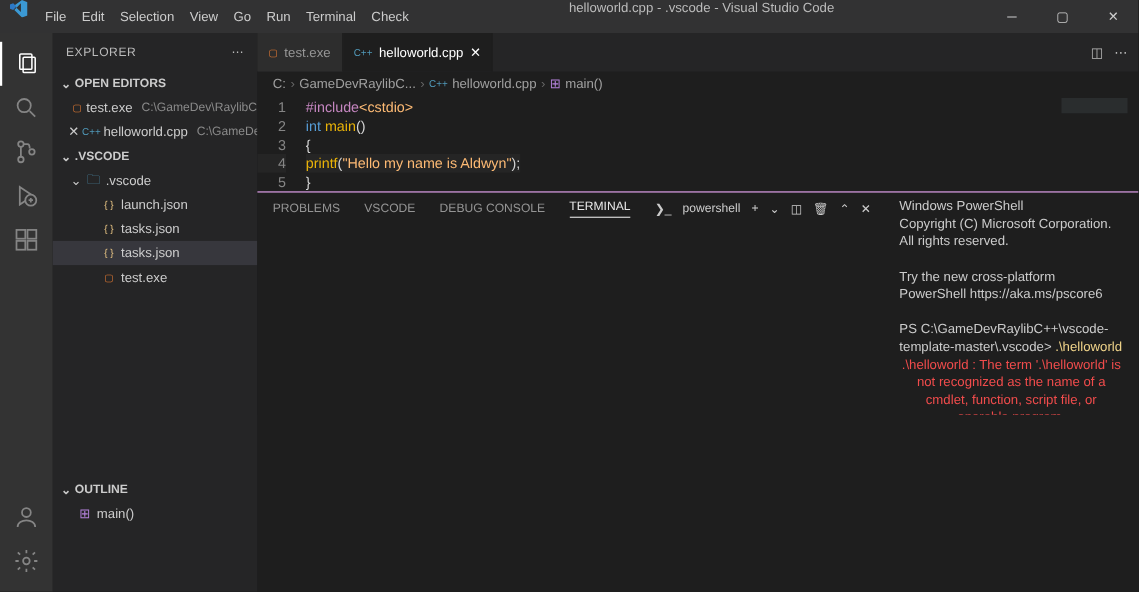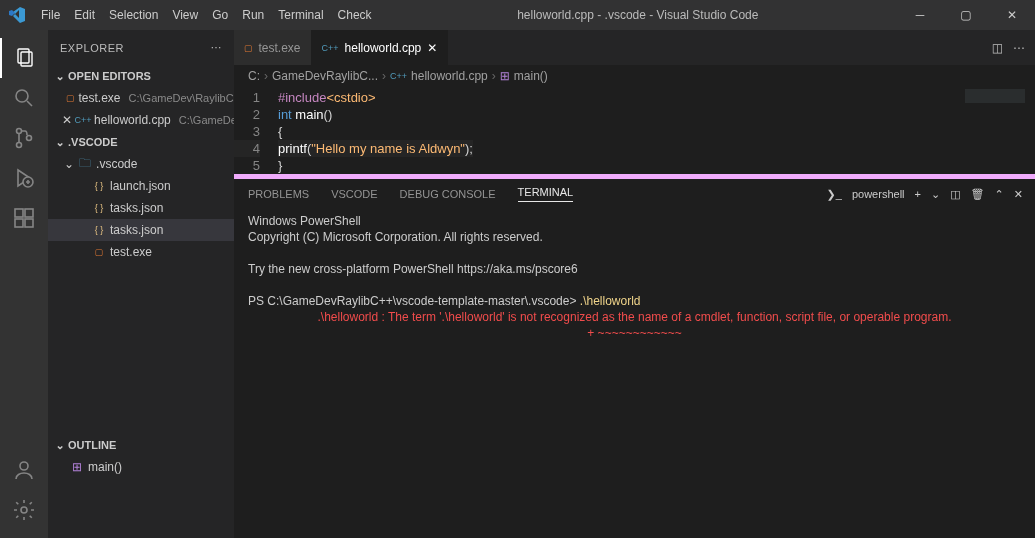--- a/index.html
+++ b/index.html
@@ -1,17 +1,17 @@
 <!DOCTYPE html>
 <html><head>
 <meta charset="utf-8">
 <style>
 * { margin:0; padding:0; box-sizing:border-box; font-family:"Segoe UI",sans-serif; }
 body { background:#1e1e1e; color:#cccccc; font-size:12px; width:1035px; height:538px; overflow:hidden; display:flex; flex-direction:column; }
-.titlebar { height:30px; background:#323233; display:flex; align-items:center; color:#cccccc; }
+.titlebar { height:30px; background:#323233; display:flex; color:#cccccc; }
 .titlebar .vs-logo { width:34px; display:flex; justify-content:center; }
 .titlebar .menu { display:flex; gap:0; }
 .titlebar .menu span { padding:0 7px; line-height:30px; cursor:default; }
 .titlebar .title { flex:1; text-align:center; color:#bbb; }
 .titlebar .controls { display:flex; }
 .titlebar .controls span { width:46px; text-align:center; line-height:30px; }
 .main { flex:1; display:flex; min-height:0; }
 .activitybar { width:48px; background:#333333; display:flex; flex-direction:column; align-items:center; padding-top:8px; }
 .activitybar .ab-item { width:48px; height:40px; display:flex; align-items:center; justify-content:center; color:#858585; }
 .activitybar .ab-item.active { color:#fff; border-left:2px solid #fff; }
@@ -38,24 +38,24 @@
 .tab.active { background:#1e1e1e; color:#fff; }
 .tab-actions { margin-left:auto; display:flex; align-items:center; gap:10px; padding:0 10px; color:#bbb; }
 .breadcrumb { height:22px; display:flex; align-items:center; padding-left:14px; gap:4px; color:#a0a0a0; font-size:12px; }
 .breadcrumb .sep { color:#666; }
 .code-area { display:flex; font-family:Consolas,monospace; font-size:13px; line-height:17px; padding-top:2px; position:relative; }
 .gutter { width:44px; text-align:right; color:#858585; padding-right:18px; }
 .code { color:#d4d4d4; }
 .kw { color:#c586c0; }
 .str { color:#fdba74; }
 .type { color:#569cd6; }
-.fn { color:#ffffff; }
+.fn { color:#eab308; }
 .cursor-line { background:rgba(255,255,255,.03); }
 .minimap { position:absolute; right:10px; top:2px; width:60px; height:14px; background:#2a2d2e; }
-.panel { border-top:5px solid #f0abfc; background:#1e1e1e; display:flex; flex-direction:column; height:203px; }
+.panel { border-top:1px solid #f0abfc; background:#1e1e1e; display:flex; flex-direction:row; height:203px; }
 .panel-tabs { height:30px; display:flex; align-items:center; padding-left:14px; gap:22px; font-size:11px; color:#949494; }
 .panel-tabs .pt.active { color:#e7e7e7; border-bottom:1px solid #e7e7e7; padding-bottom:3px; }
 .panel-tabs .right { margin-left:auto; display:flex; align-items:center; gap:10px; padding-right:12px; color:#ccc; }
 .term { flex:1; padding:4px 14px; font-family:Consolas,monospace; font-size:12px; line-height:16px; color:#ccc; overflow:hidden; }
 .term .err { color:#f14c4c;text-align:center; }
 .term .cmd { color:#f0d48a; }
 svg { display:block; }
 </style>
 </head>
 <body>

